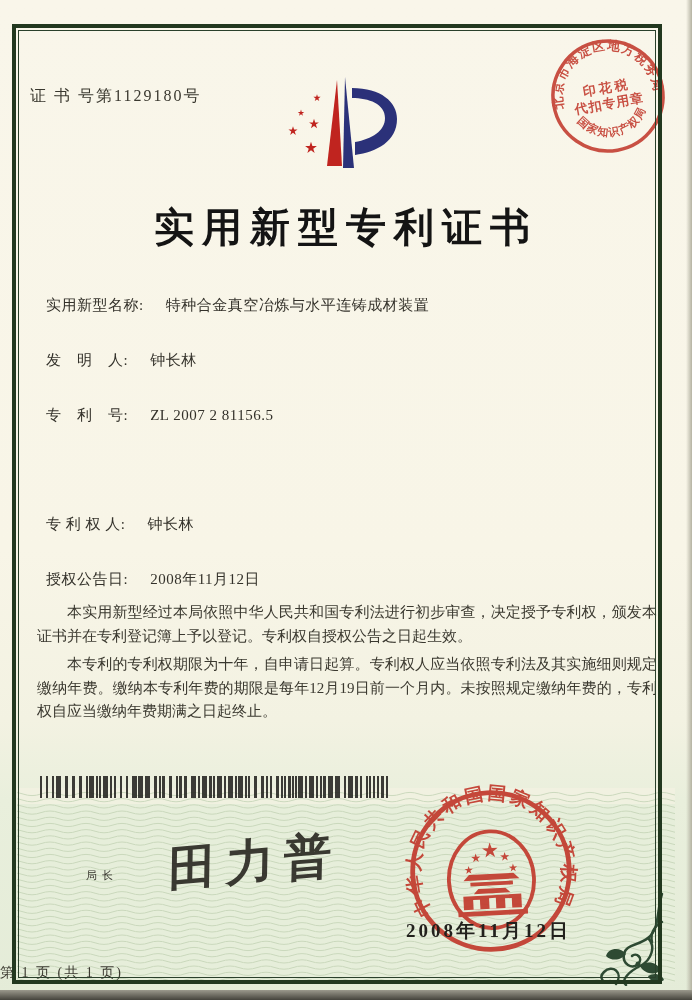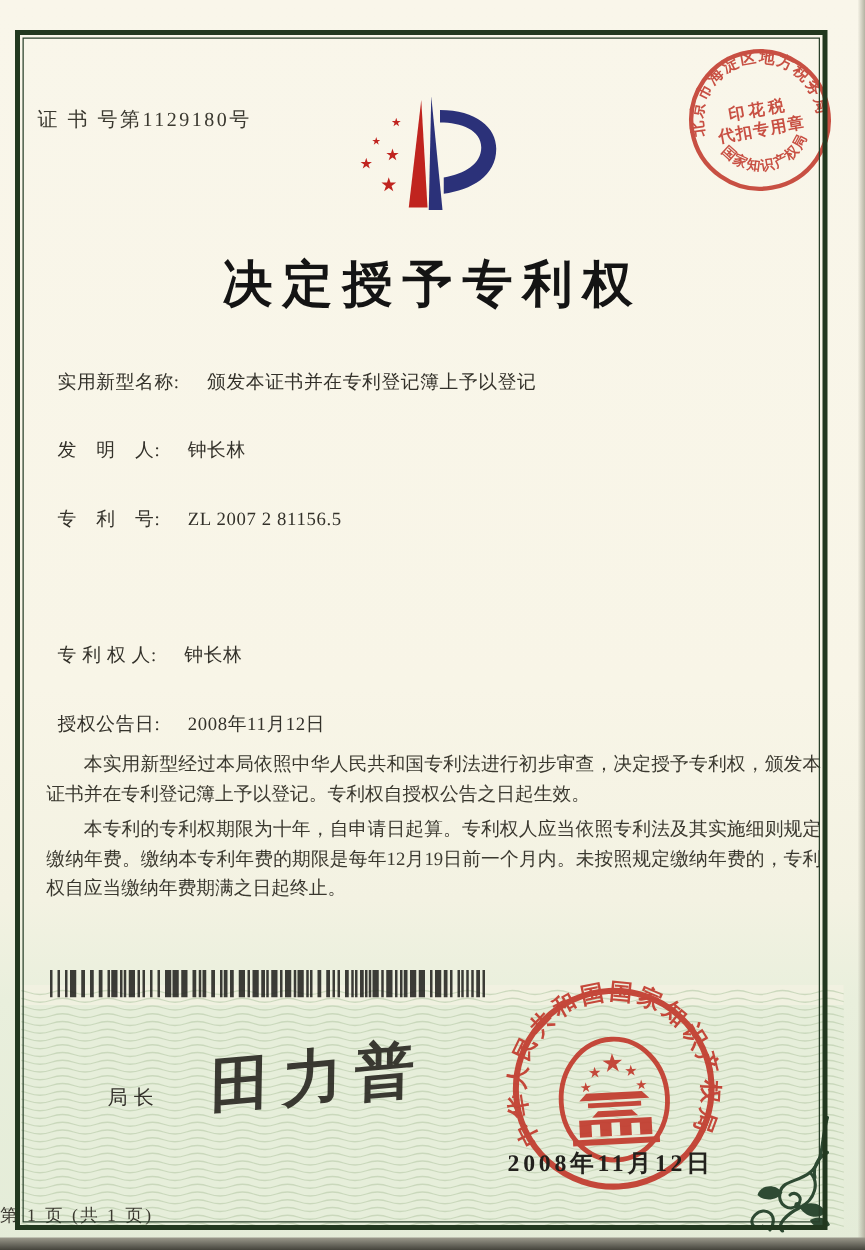--- a/index.html
+++ b/index.html
@@ -21,21 +21,21 @@
         transform:rotate(-10deg);opacity:.88;}
   .logo{position:absolute;left:255px;top:58px;width:190px;height:118px;}
   .title{position:absolute;left:0;right:0;top:200px;text-align:center;
         font-size:40px;font-weight:bold;letter-spacing:8px;color:#141414;}
   .field{position:absolute;left:46px;font-size:15px;color:#33312a;letter-spacing:.5px;white-space:nowrap;}
   .field .lab{margin-right:22px;}
   .paras{position:absolute;left:37px;top:601px;width:620px;font-size:15px;
         line-height:23.5px;text-align:justify;color:#3a382f;}
   .paras p{margin:0 0 5px 0;text-indent:2em;}
   .barcode{position:absolute;left:40px;top:776px;width:350px;height:22px;z-index:2;}
-  .director{position:absolute;left:86px;top:868px;font-size:16px;letter-spacing:5px;color:#33312a;}
+  .director{position:absolute;left:86px;top:868px;font-size:11px;letter-spacing:5px;color:#33312a;}
   .signature{position:absolute;left:140px;top:830px;width:230px;text-align:center;
         font-size:48px;font-weight:bold;color:#23211b;
         transform:rotate(-5deg) skewX(-6deg);letter-spacing:10px;opacity:.88;}
   .nat-seal{position:absolute;left:404px;top:784px;width:174px;height:174px;
         opacity:.92;z-index:2;transform:rotate(-3deg);}
   .seal-date{position:absolute;left:406px;top:918px;width:180px;font-size:19px;
         letter-spacing:3px;font-weight:600;color:#22211d;z-index:3;}
   .page-footer{position:absolute;left:0;right:0;top:964px;
         font-size:14px;letter-spacing:2px;color:#3a382f;z-index:3;}
   .ornament{position:absolute;left:588px;top:892px;width:78px;height:94px;z-index:2;}
@@ -116,24 +116,24 @@
         <use href="#star10" transform="translate(46,55) scale(0.34)"></use>
         <use href="#star10" transform="translate(59,66) scale(0.52)"></use>
         <use href="#star10" transform="translate(38,73) scale(0.48)"></use>
         <use href="#star10" transform="translate(56,90) scale(0.62)"></use>
       </g>
       <path d="M82,22 L72,108 L87,108 Z" fill="#c0241f"></path>
       <path d="M90,19 L88,110 L99,110 Z" fill="#2b3179"></path>
       <path d="M97,30 C126,30 142,44 142,61 C142,83 122,94 100,97 L100,84 C117,81 130,73 130,60 C130,46 114,40 97,40 Z" fill="#2b3179"></path>
     </svg>
 
-    <div class="title">决定授予专利权</div>
+    <div class="title">实用新型专利证书</div>
 
     <div class="field" style="top:296px">
-      <span class="lab">实用新型名称:</span><span>颁发本证书并在专利登记簿上予以登记</span>
+      <span class="lab">实用新型名称:</span><span>特种合金真空冶炼与水平连铸成材装置</span>
     </div>
     <div class="field" style="top:351px">
       <span class="lab">发　明　人:</span><span>钟长林</span>
     </div>
     <div class="field" style="top:406px">
       <span class="lab">专　利　号:</span><span>ZL 2007 2 81156.5</span>
     </div>
     <div class="field" style="top:515px">
       <span class="lab">专 利 权 人:</span><span>钟长林</span>
     </div>

